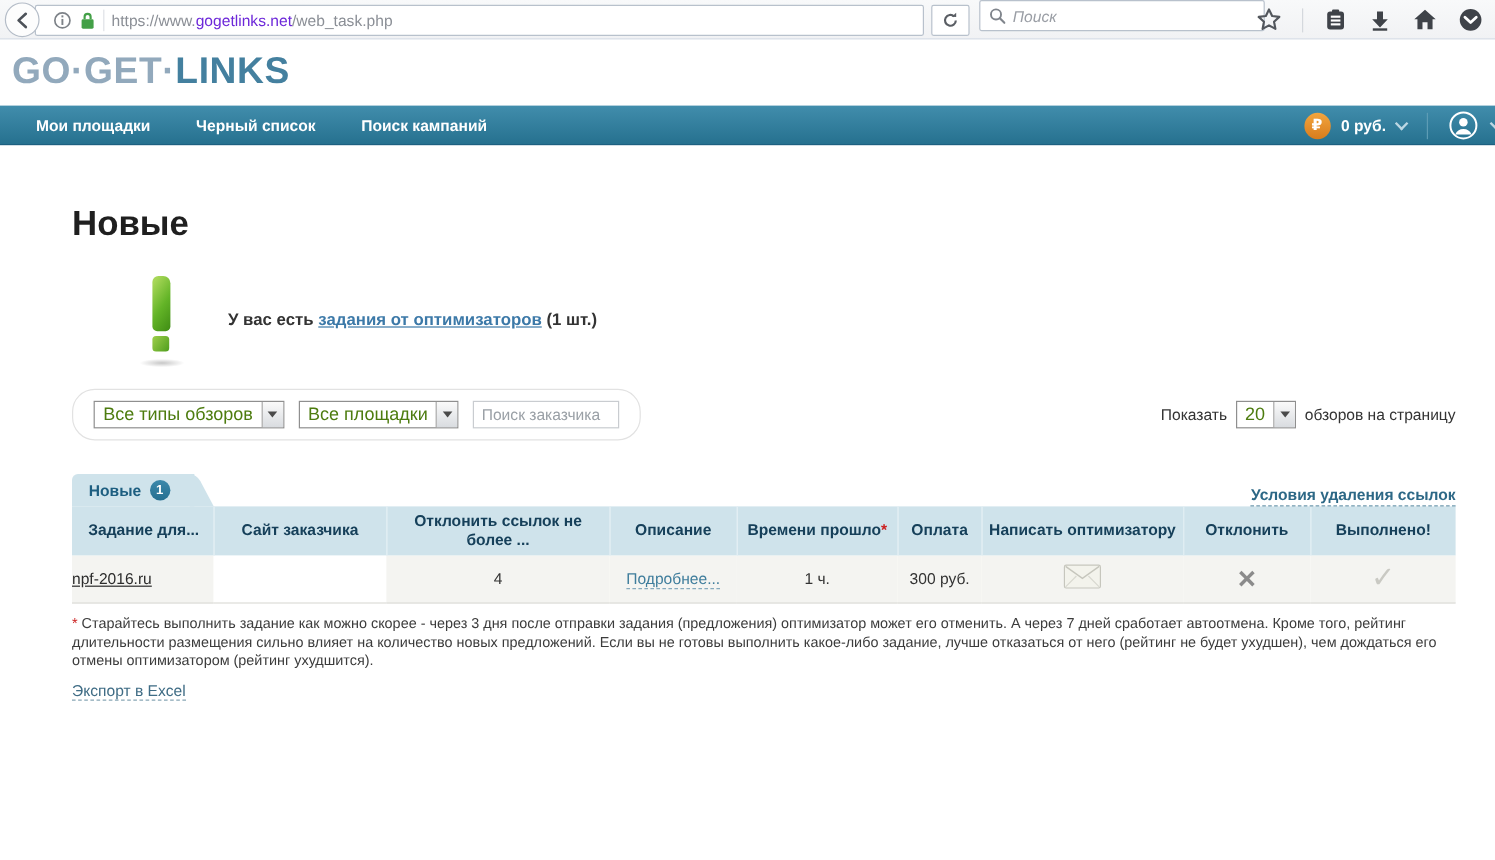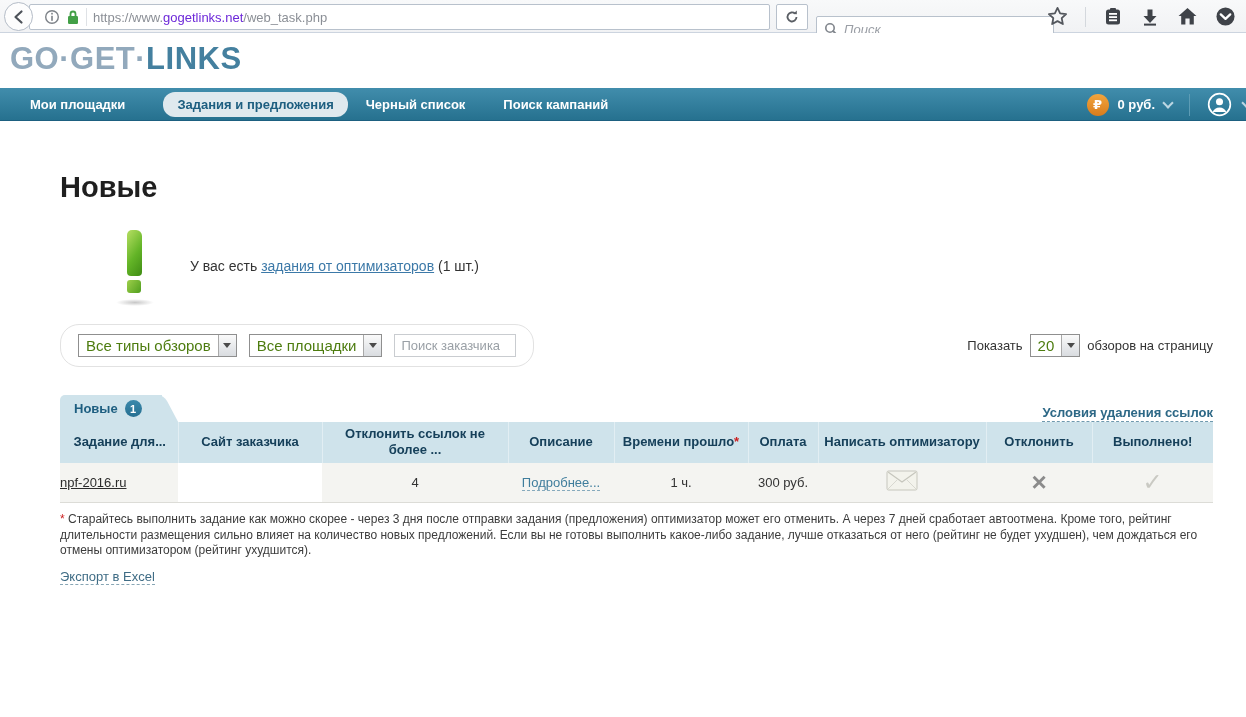--- a/index.html
+++ b/index.html
@@ -12,21 +12,21 @@
   .back-btn { position:absolute; left:4px; top:2px; width:29px; height:29px; border-radius:50%;
               background:#fdfdfd; border:1px solid #b4bcc7; display:flex; align-items:center;
               justify-content:center; z-index:2; }
   .url-box { position:absolute; left:29px; top:4px; width:741px; height:26px; background:#fff;
              border:1px solid #b8c1cc; border-radius:2px; display:flex; align-items:center;
              padding-left:14px; gap:6px; }
   .url-text { font-size:13px; color:#8b8f96; white-space:nowrap; }
   .url-text .domain { color:#6d28d9; }
   .reload-box { position:absolute; left:776px; top:4px; width:32px; height:26px; background:#fff;
                 border:1px solid #b8c1cc; border-radius:2px; display:flex; align-items:center; justify-content:center; }
-  .search-box { position:absolute; left:816px; top:16px; width:238px; height:26px; background:#fff;
+  .search-box { position:absolute; left:816px; top:0; width:238px; height:26px; background:#fff;
                 border:1px solid #b8c1cc; border-radius:2px; display:flex; align-items:center; padding:0 7px; gap:6px; }
   .search-box input { border:none; outline:none; flex:1; font-size:13px; font-style:italic; color:#777;
                       font-family:"Liberation Sans",sans-serif; background:transparent; }
   .search-box input::placeholder { color:#9a9ea5; font-style:italic; }
   .chrome-icons { position:absolute; right:10px; top:0; height:33px; display:flex; align-items:center; gap:17px; }
   .chrome-sep { width:1px; height:20px; background:#d4d8dd; }
   .cicon { display:flex; align-items:center; justify-content:center; }
 
   
   .site-header { position:relative; height:55px; background:#fff; }
@@ -61,21 +61,21 @@
   .page-title { margin-top:50px; font-size:29px; color:#1f1f1f; }
 
   .notice { margin-top:26px; margin-left:62px; display:flex; align-items:center; gap:42px; }
   .excl { position:relative; width:26px; height:72px; }
   .excl-bar { width:15px; height:46px; margin-left:5px; border-radius:5px 6px 4px 4px;
               background:linear-gradient(125deg,#a8d758 10%,#63b427 55%,#3f8c14); }
   .excl-dot { width:14px; height:13px; margin:4px 0 0 5px; border-radius:3px;
               background:linear-gradient(125deg,#9ecf4b,#4f9e1d); }
   .excl-shadow { position:absolute; left:-6px; bottom:-4px; width:38px; height:7px; border-radius:50%;
               background:radial-gradient(ellipse at center,rgba(0,0,0,.22),rgba(0,0,0,0) 70%); }
-  .notice-text { font-size:14px; font-weight:normal; color:#333; }
+  .notice-text { font-size:14px; font-weight:bold; color:#333; }
   .notice-text a { color:#3c79a8; text-decoration:underline; cursor:pointer; }
 
   .filter-row { margin-top:22px; display:flex; align-items:center; justify-content:space-between; }
   .filter-pill { display:inline-flex; align-items:center; gap:12px; border:1px solid #e2e2e2;
                  border-radius:19px; padding:9px 17px; }
   .sel { display:inline-flex; align-items:center; height:23px; background:#fff; border:1px solid #8f8f8f; cursor:pointer; }
   .sel .txt { font-size:15px; color:#4d7c0f; padding:0 7px; white-space:nowrap; }
   .sel .btn { width:18px; height:21px; background:linear-gradient(#fafafa,#d9dce0); border-left:1px solid #a9a9a9;
               display:flex; align-items:center; justify-content:center; }
   .tri { width:0; height:0; border-left:4px solid transparent; border-right:4px solid transparent;
@@ -187,21 +187,20 @@
     </span>
   </div>
 </div>
 
 <div class="site-header">
   <div class="logo"><span class="lt">GO·GET·</span><span class="rt">LINKS</span></div>
 </div>
 
 <div class="nav">
   <div class="nav-item">Мои площадки</div>
-  <div class="nav-item active">Задания и предложения</div>
   <div class="nav-item">Черный список</div>
   <div class="nav-item">Поиск кампаний</div>
   <div class="nav-right">
     <span class="rub-badge">₽</span>
     <span class="balance">0 руб.</span>
     <span class="chev"></span>
     <span class="nav-divider"></span>
     <svg width="25" height="25" viewBox="0 0 24 24" style="margin-right:2px;">
       <circle cx="12" cy="12" r="10.4" fill="none" stroke="#fff" stroke-width="1.6"></circle>
       <circle cx="12" cy="9.4" r="3.4" fill="#fff"></circle>

